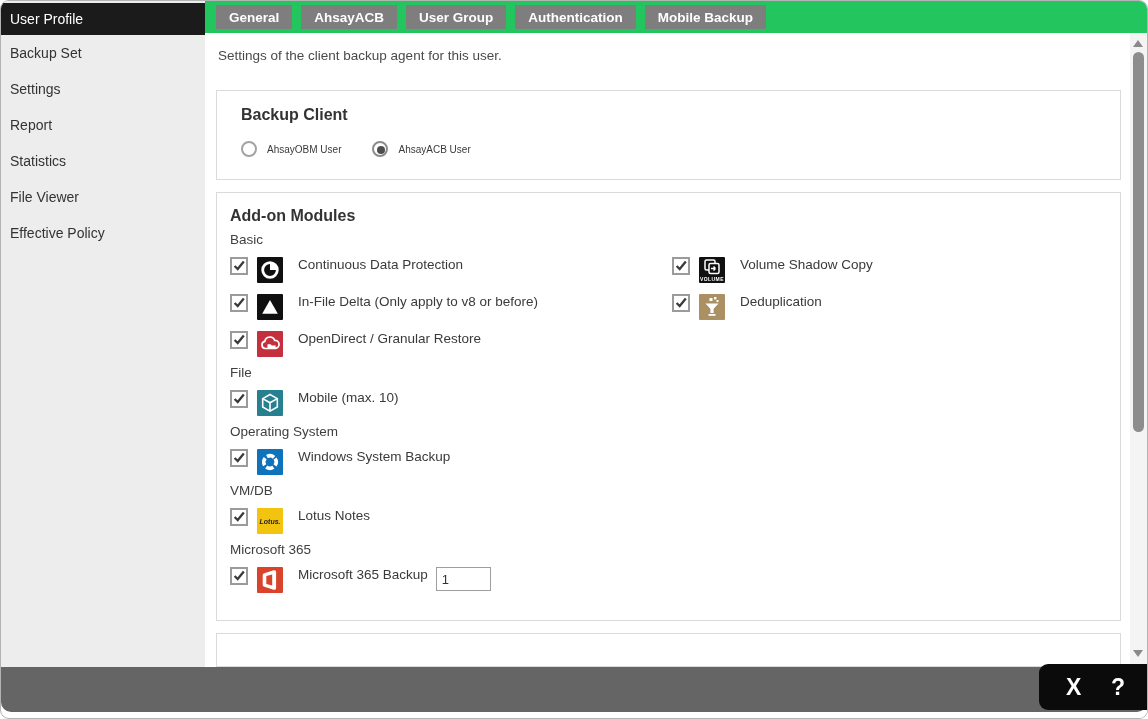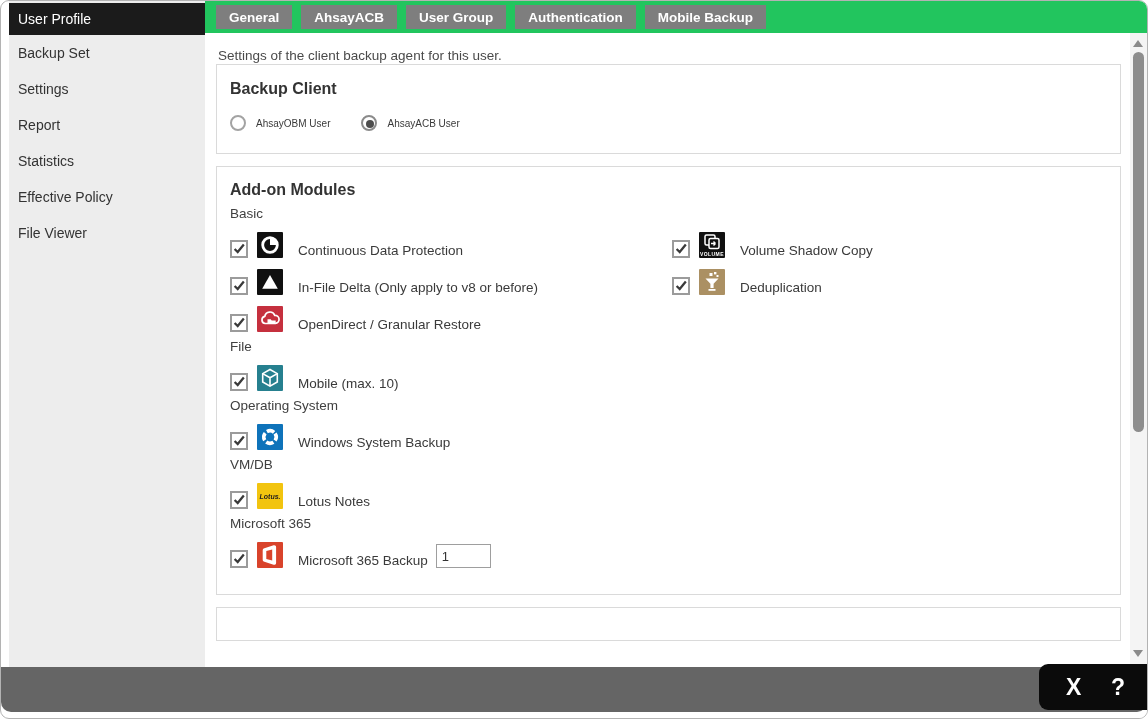--- a/index.html
+++ b/index.html
@@ -5,50 +5,50 @@
   * { margin:0; padding:0; box-sizing:border-box; }
   html,body { width:1148px; height:719px; background:#fff; }
   body { font-family:"Liberation Sans", sans-serif; }
 
   #window {
     position:relative; width:1148px; height:719px; background:#fff;
     border:1px solid #b3b3b3; border-radius:9px; overflow:hidden;
   }
 
   
-  .sidebar { position:absolute; left:8px; top:0; width:204px; height:666px; background:#ededed; padding-top:2px; }
+  .sidebar { position:absolute; left:0; top:0; width:204px; height:666px; background:#ededed; padding-top:2px; }
   .sb-item { height:36px; display:flex; align-items:center; padding-left:9px; font-size:14px; color:#333; cursor:pointer; }
   .sb-item.active { height:32px; background:#1b1b1b; color:#fff; }
 
   
   .content { position:absolute; left:204px; top:0; right:0; bottom:0; background:#fff; }
 
   .tabstrip { height:32px; background:#22c55e; display:flex; align-items:center; padding-left:11px; gap:9px; }
   .tab { background:#7e7e7e; color:#fff; font-size:13.5px; font-weight:bold; height:24px;
          display:flex; align-items:center; padding:0 13px; cursor:pointer; white-space:nowrap; }
   .tab.active { background:#fff; color:#2b2b2b; height:29px; }
 
   .desc { padding:15px 0 0 13px; font-size:13.5px; color:#4a4a4a; }
 
   .card { width:905px; margin-left:11px; background:#fff; border:1px solid #dadada; }
   .card-title { font-size:16px; font-weight:bold; color:#333; }
 
-  #card-backup-client { margin-top:1px; padding:15px 16px 22px 13px; }
+  #card-backup-client { margin-top:27px; padding:15px 16px 22px 24px; }
   .radio-row { display:flex; align-items:center; margin-top:17px; }
   .radio-opt { display:flex; align-items:center; margin-right:31px; cursor:pointer; }
   .radio-circ { width:16px; height:16px; border:2px solid #a3a3a3; border-radius:50%; background:#fff; position:relative; }
   .radio-opt.selected .radio-circ { border-color:#8b8b8b; }
   .radio-opt.selected .radio-circ::after { content:""; position:absolute; left:3px; top:3px; width:8px; height:8px; border-radius:50%; background:#4d4d4d; }
   .radio-lbl { margin-left:10px; font-size:10px; color:#3a3a3a; }
 
   #card-addons { margin-top:12px; padding:14px 16px 26px 13px; }
   .group-lbl { margin-top:7px; font-size:13.5px; color:#404040; }
   .two-col { display:flex; }
   .col-left { width:442px; }
-  .mod-row { display:flex; align-items:flex-end; margin-top:10px; height:27px; }
+  .mod-row { display:flex; align-items:flex-start; margin-top:10px; height:27px; }
   .cbox { width:18px; height:18px; border:2px solid #9b9b9b; background:#fff; margin-right:9px;
           display:flex; align-items:center; justify-content:center; cursor:pointer; flex:0 0 auto; }
   .cbox svg { width:15px; height:15px; margin-top:-2px; }
   .mod-icon { width:26px; height:26px; margin-right:15px; border-radius:1px; position:relative;
               display:flex; align-items:center; justify-content:center; flex:0 0 auto; overflow:hidden; }
   .mod-lbl { font-size:13.5px; color:#3a3a3a; white-space:nowrap; }
   .quota-input { margin-left:8px; width:55px; height:24px; border:1px solid #9e9e9e; font-size:13px;
                  font-family:"Liberation Sans", sans-serif; color:#333; padding:0 5px; }
 
   .icon-black { background:#101010; }
@@ -82,22 +82,22 @@
 <body>
 
 <div id="window">
 
   <nav class="sidebar">
     <div class="sb-item active">User Profile</div>
     <div class="sb-item">Backup Set</div>
     <div class="sb-item">Settings</div>
     <div class="sb-item">Report</div>
     <div class="sb-item">Statistics</div>
+    <div class="sb-item">File Viewer</div>
     <div class="sb-item">Effective Policy</div>
-    <div class="sb-item">File Viewer</div>
   </nav>
 
   <main class="content">
 
     <div class="tabstrip">
       <div class="tab">General</div>
       <div class="tab">AhsayACB</div>
       <div class="tab">User Group</div>
       <div class="tab">Authentication</div>
       <div class="tab">Mobile Backup</div>

